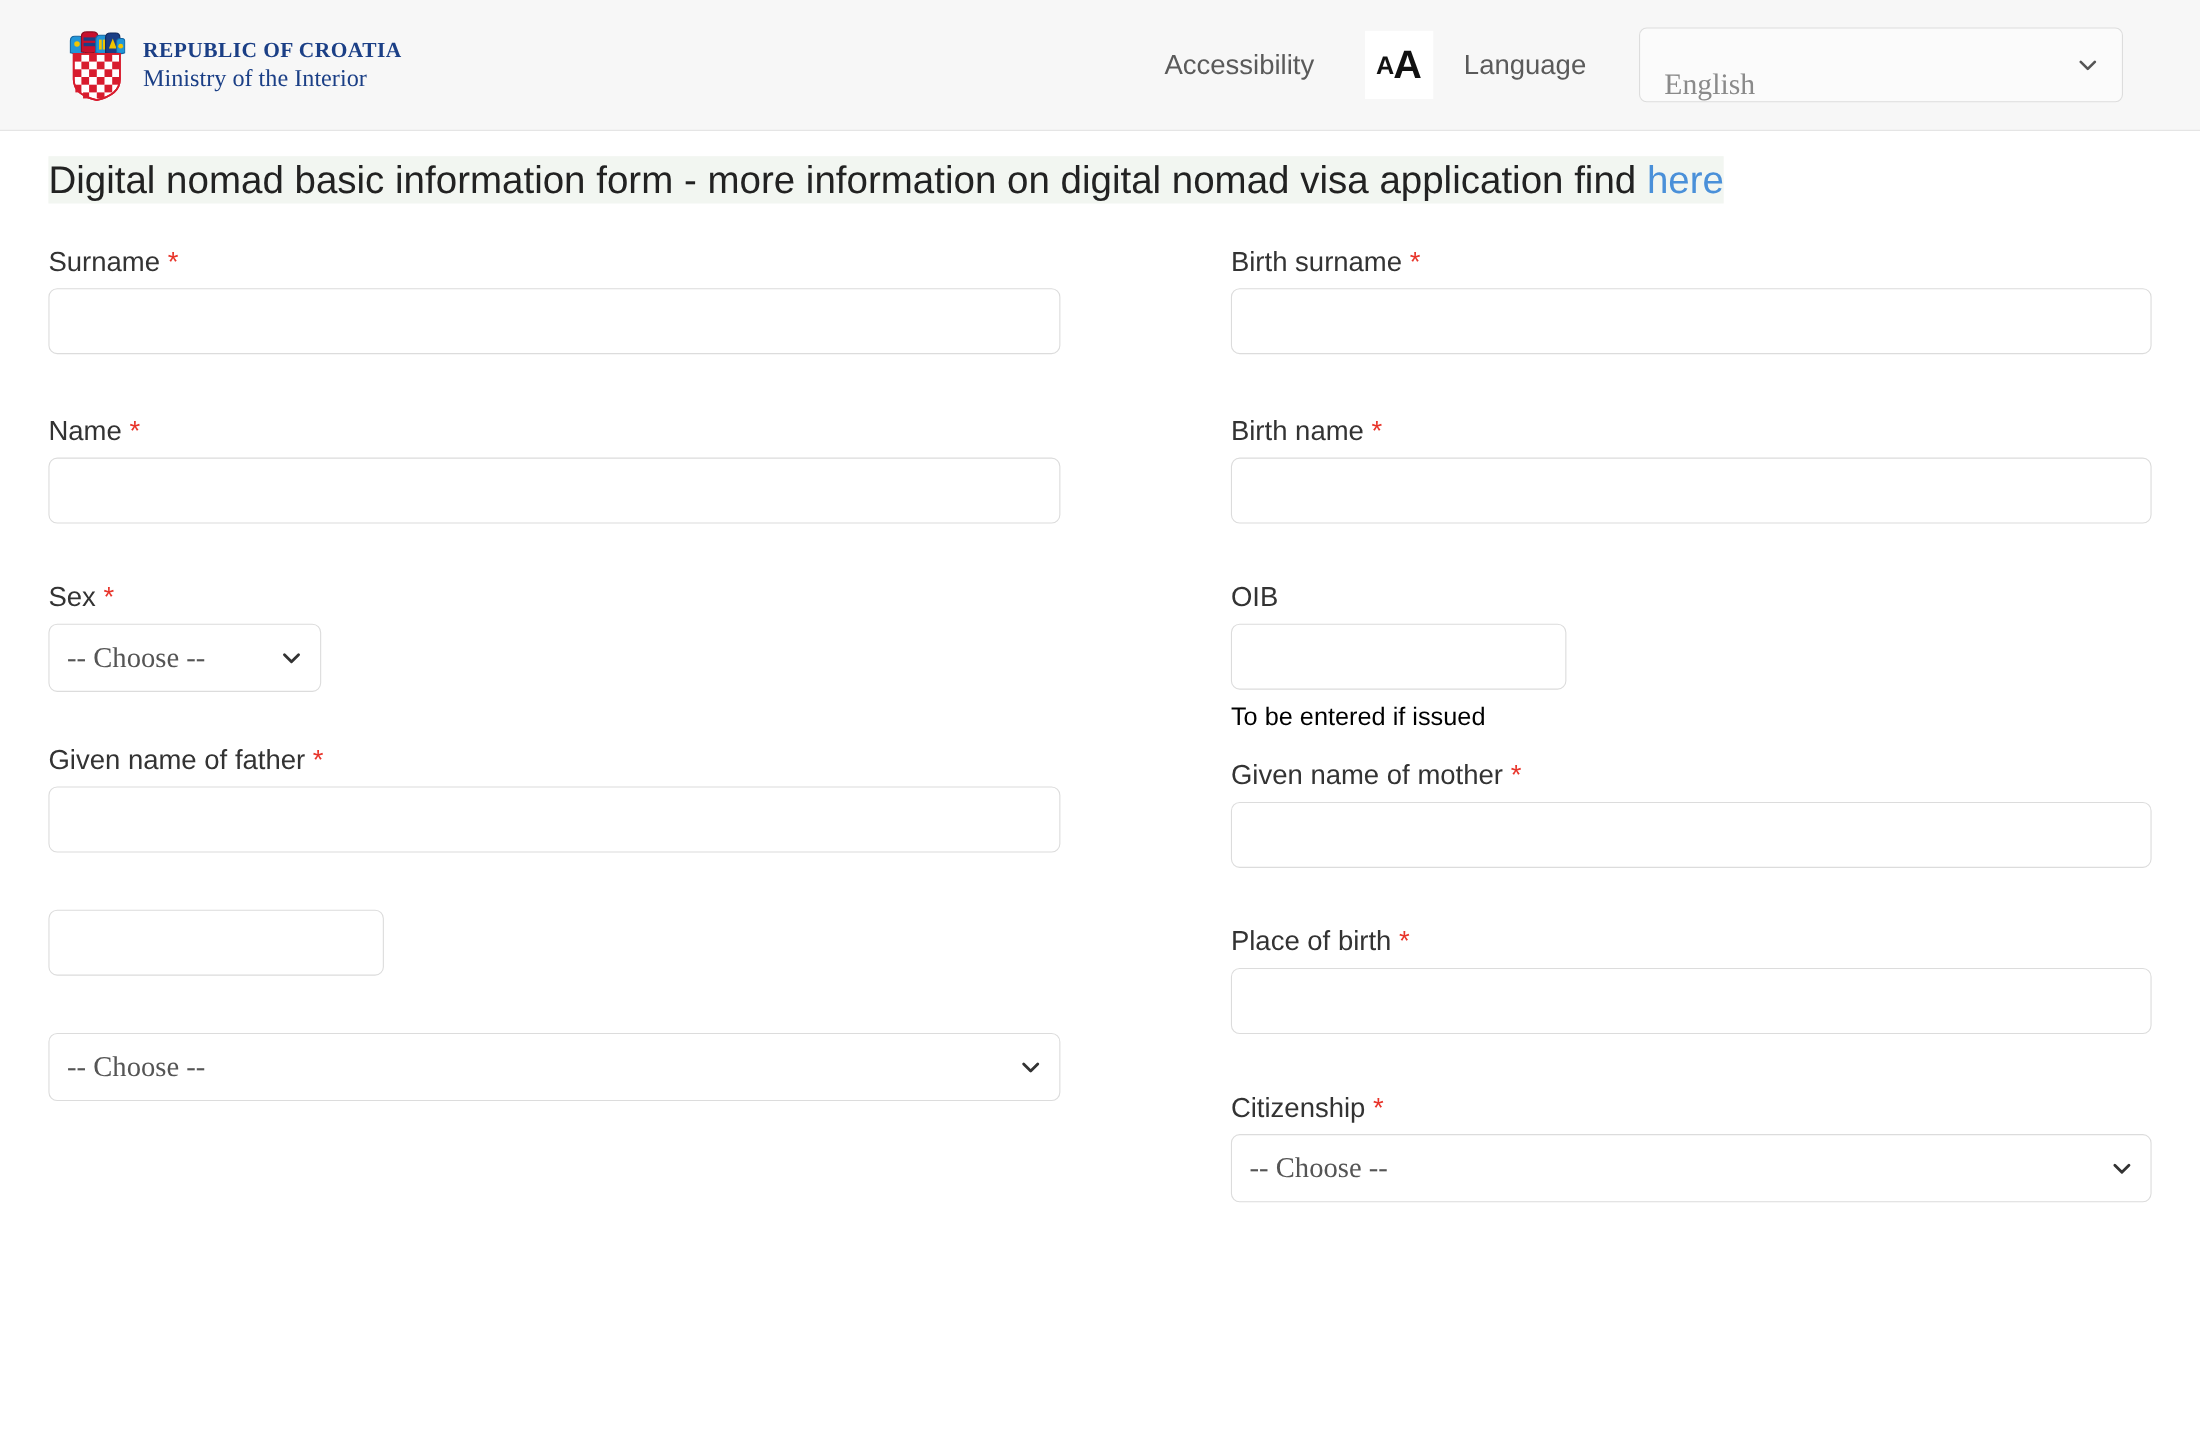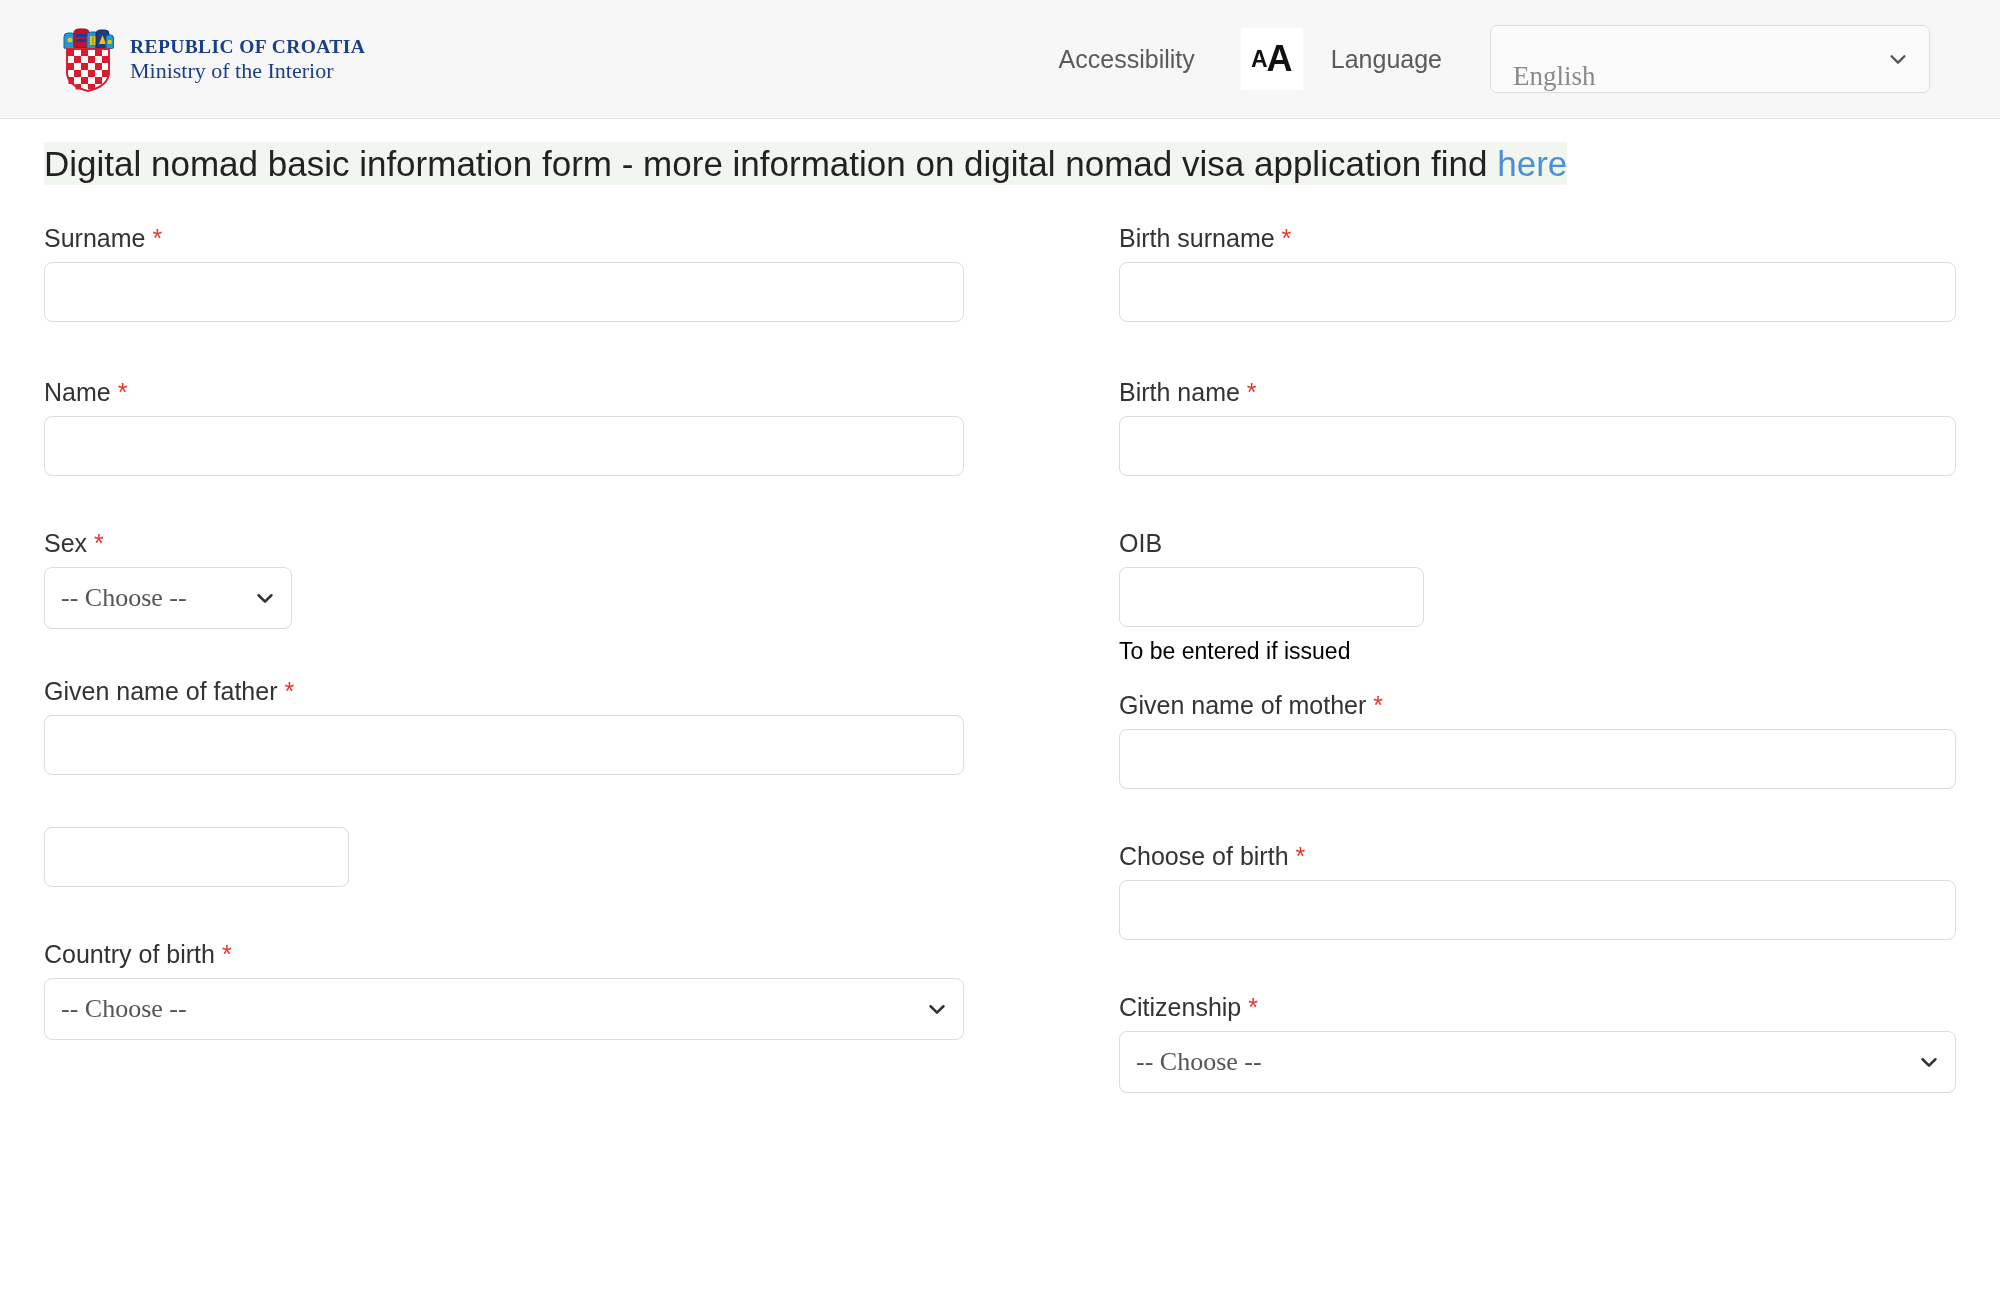--- a/index.html
+++ b/index.html
@@ -370,21 +370,20 @@
 
       <div class="sp-4"></div>
 
       <div class="field">
         <input class="txt-input narrow" type="text" value="" style="">
       </div>
 
       <div class="sp-5"></div>
 
       <div class="field">
-        <label class="field-label"><span>Country of birth</span> <span class="req">*</span></label>
         <div class="sel-wrap">
           <div class="sel-box">-- Choose --</div>
           <svg class="chev" viewBox="0 0 24 24" fill="none" stroke="#333" stroke-width="2.8" stroke-linecap="round" stroke-linejoin="round">
               <polyline points="5 9 12 16 19 9"></polyline>
             </svg>
         </div>
       </div>
 
       <div class="sp-6"></div>
 
@@ -418,21 +417,21 @@
       <div style="height:25px"></div>
 
       <div class="field">
         <label class="field-label"><span>Given name of mother</span> <span class="req">*</span></label>
         <input class="txt-input" type="text" value="" style="">
       </div>
 
       <div class="sp-4"></div>
 
       <div class="field">
-        <label class="field-label"><span>Choose of birth</span> <span class="req">*</span></label>
+        <label class="field-label"><span>Place of birth</span> <span class="req">*</span></label>
         <input class="txt-input" type="text" value="" style="">
       </div>
 
       <div class="sp-5"></div>
 
       <div class="field">
         <label class="field-label"><span>Citizenship</span> <span class="req">*</span></label>
         <div class="sel-wrap">
           <div class="sel-box">-- Choose --</div>
           <svg class="chev" viewBox="0 0 24 24" fill="none" stroke="#333" stroke-width="2.8" stroke-linecap="round" stroke-linejoin="round">

